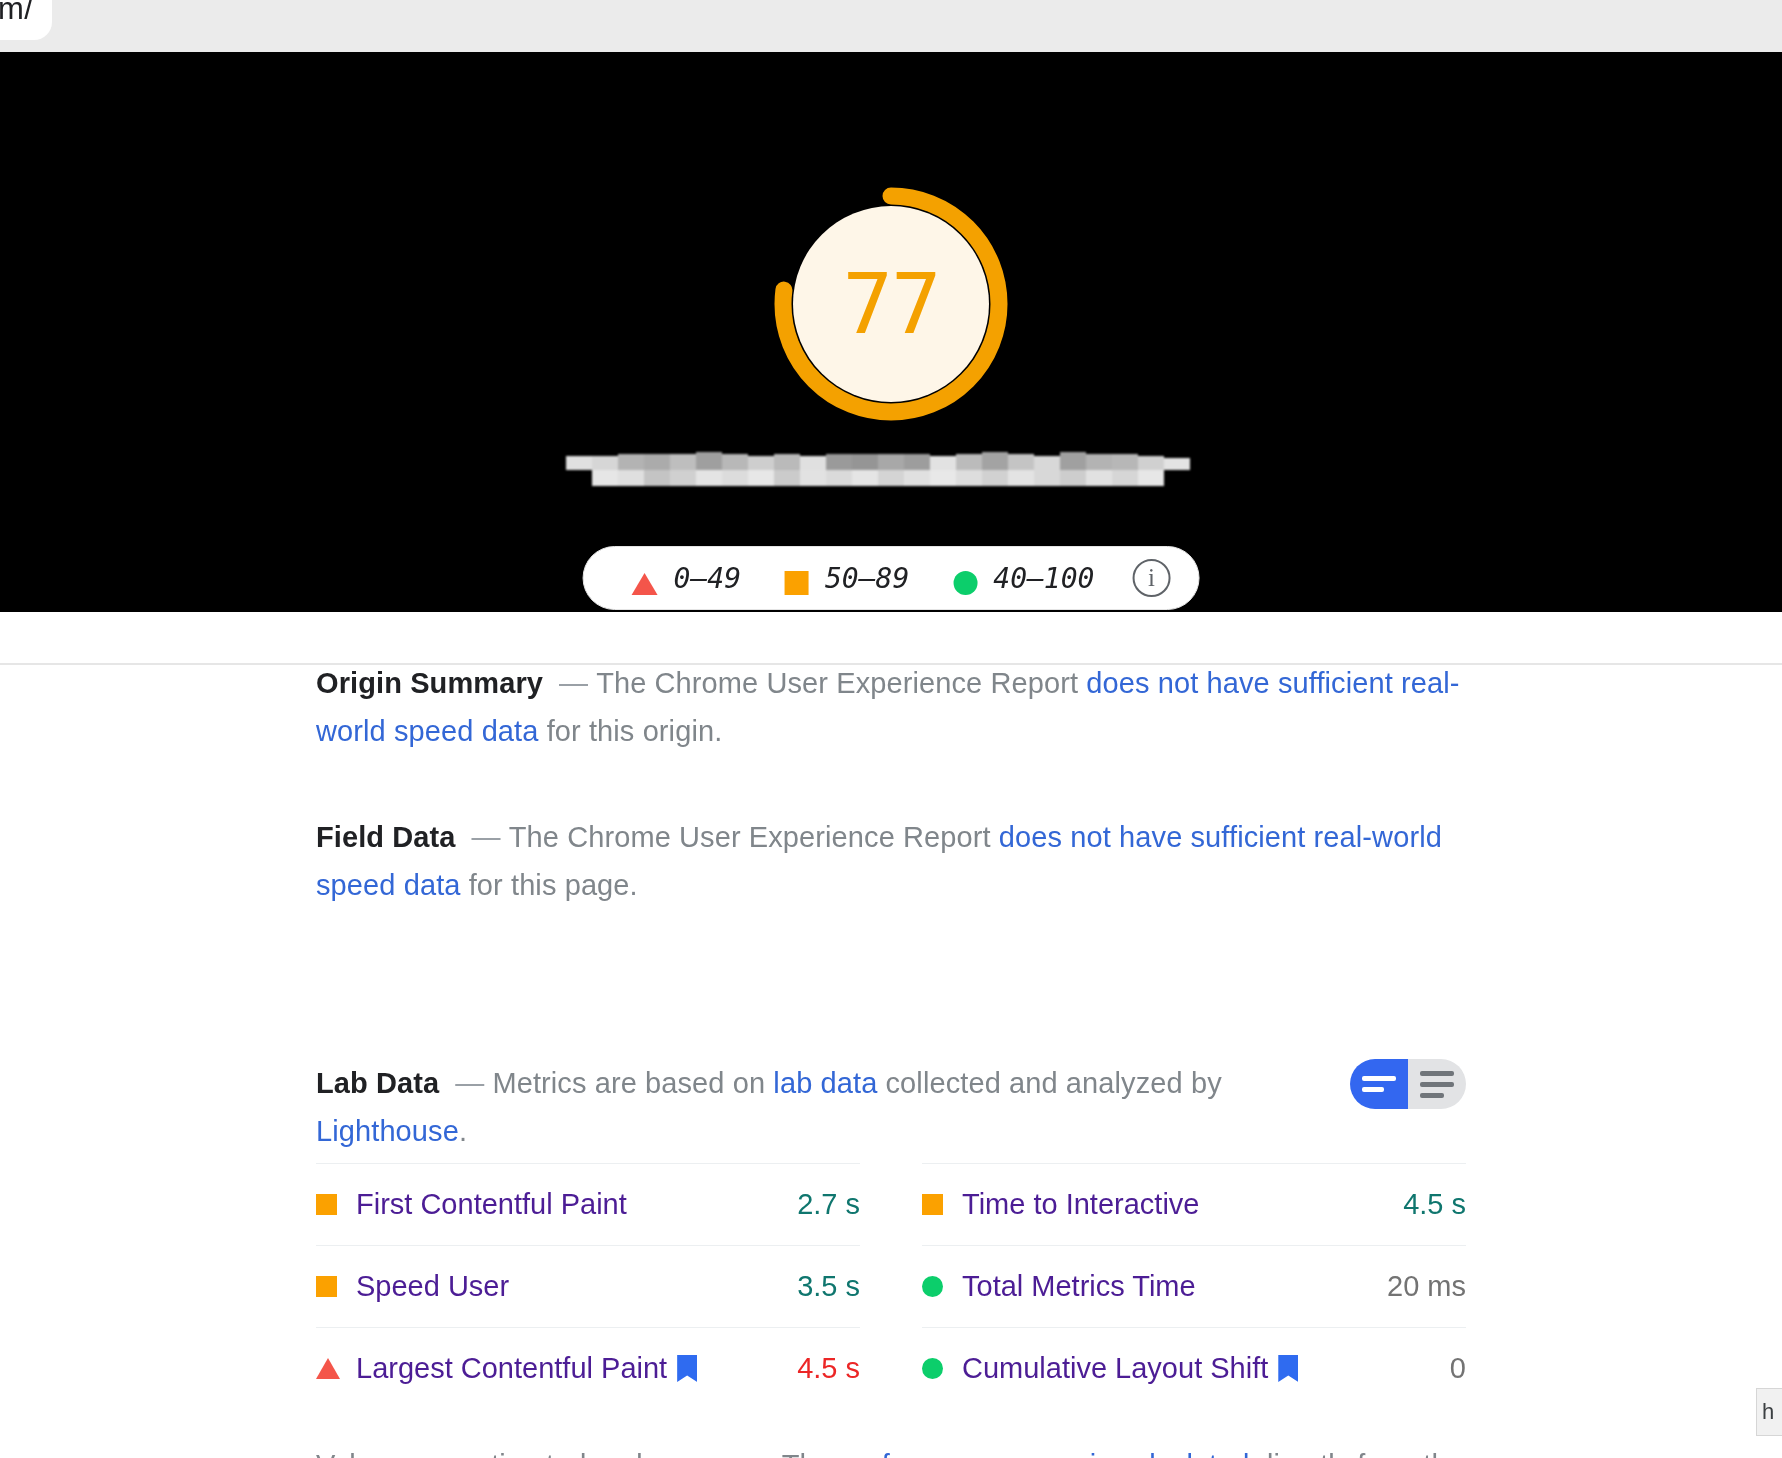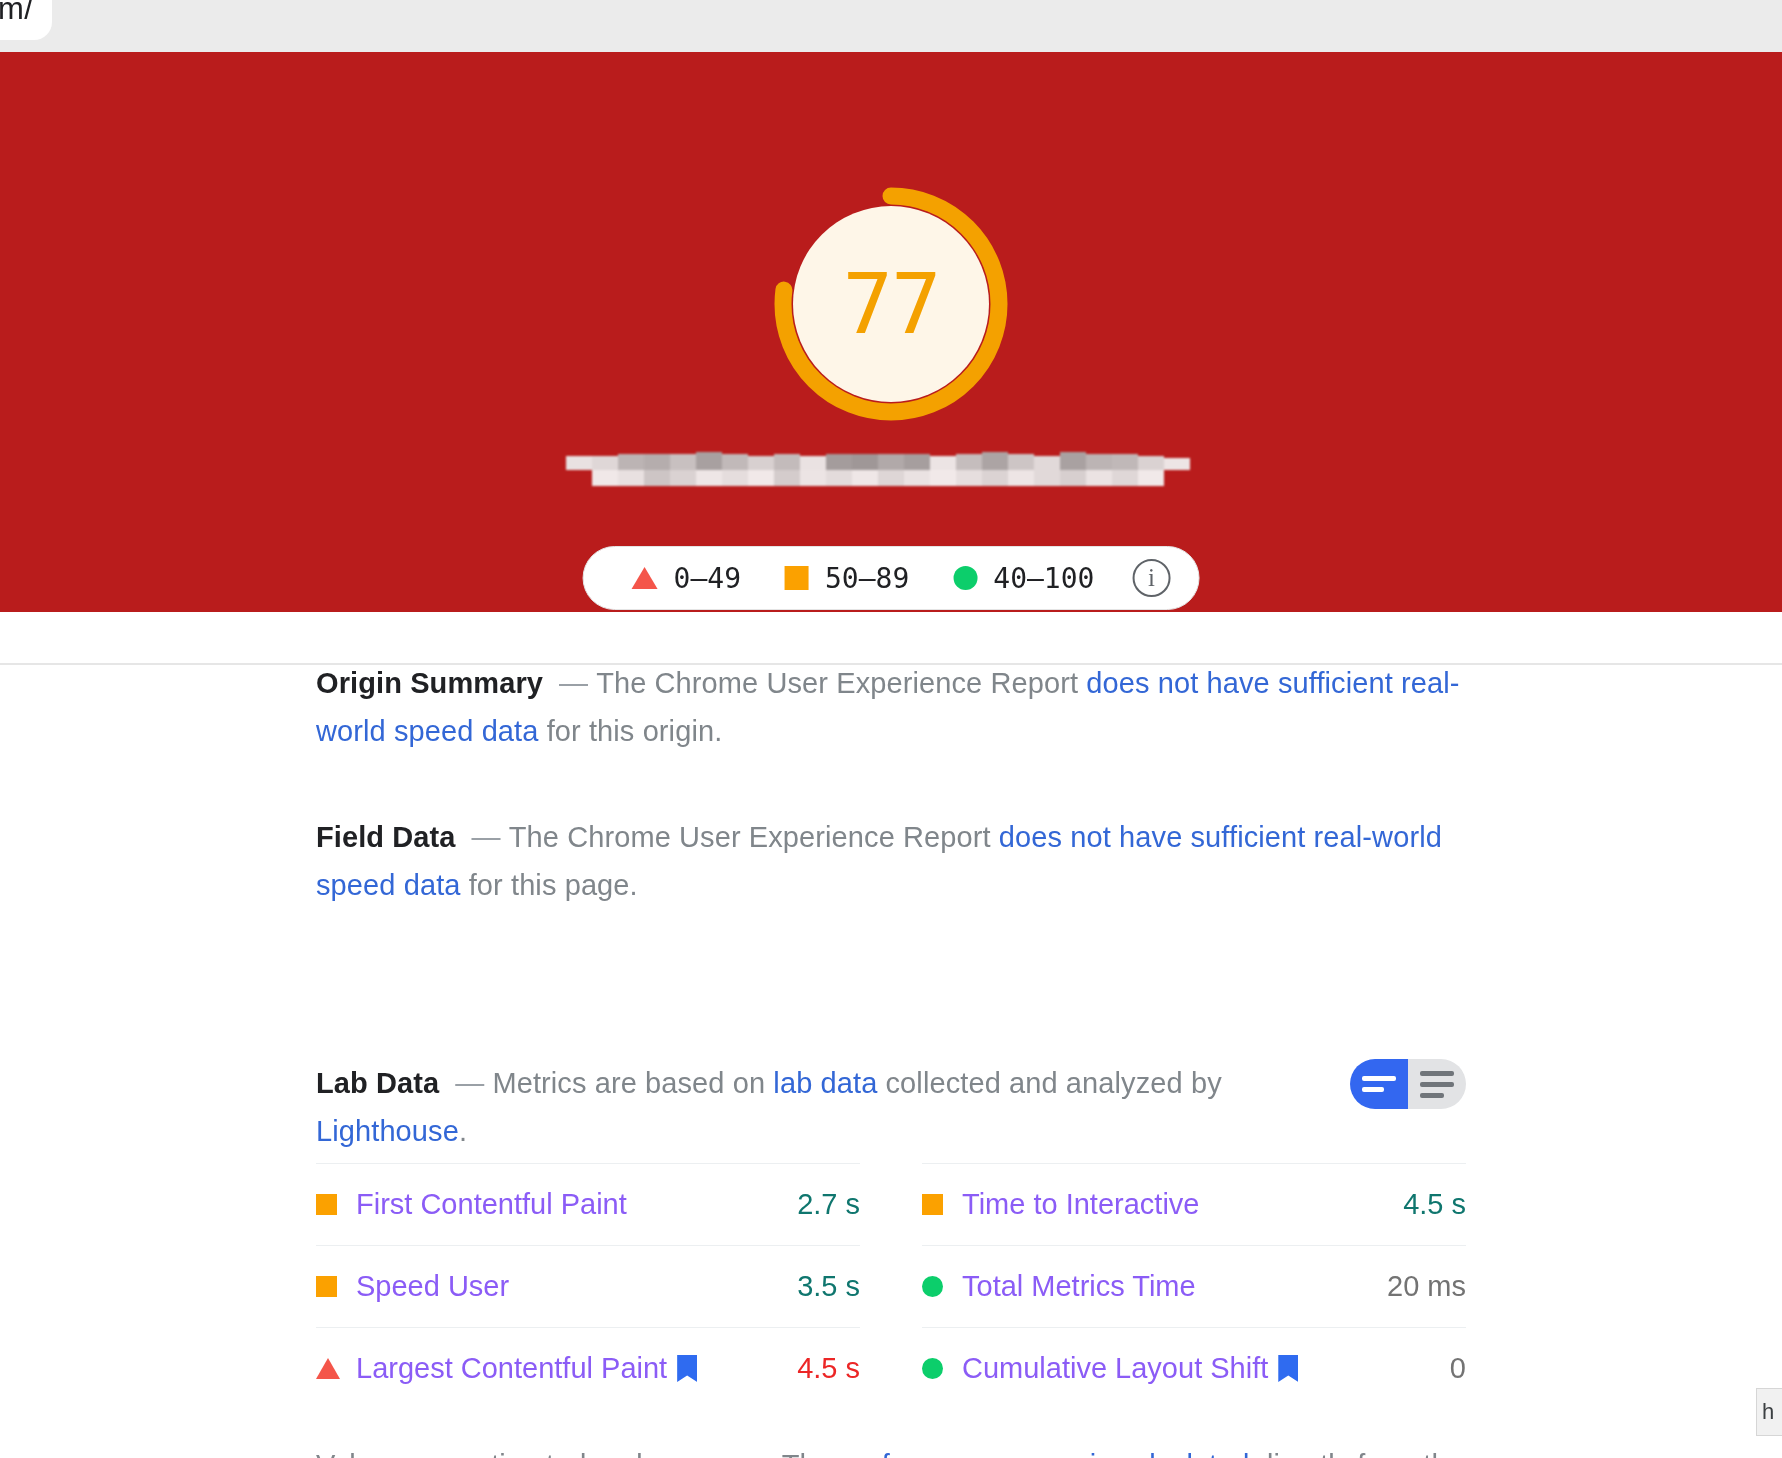--- a/index.html
+++ b/index.html
@@ -29,21 +29,21 @@
   }
   .tab-remnant-text {
     position: absolute; left: -2px; top: -9px;
     font-size: 31px; color: #202124; letter-spacing: .5px;
     white-space: nowrap;
   }
 
   
   .hero {
     position: absolute; top: 52px; left: 0; width: 1782px; height: 560px;
-    background: #b91c1c;
+    background: #000000;
   }
   .gauge-wrap {
     position: absolute; left: 891px; top: 128px;
     transform: translateX(-50%);
     width: 248px; height: 248px;
   }
   .gauge-svg { display:block; width: 248px; height: 248px; }
   .gauge-score {
     position: absolute; left: 0; top: 0; width: 248px; height: 248px;
     display: flex; align-items: center; justify-content: center;
@@ -65,25 +65,26 @@
   .legend-pill {
     position: absolute; left: 891px; top: 494px; transform: translateX(-50%);
     height: 64px;
     border: 1px solid #e4e4e4; border-radius: 34px;
     background: #fff;
     display: flex; align-items: center;
     padding: 0 26px;
     gap: 0;
   }
   .legend-item {
-    display: flex; align-items: center;
+    display: flex; align-items: flex-end;
     padding: 0 22px;
     font-family: "DejaVu Sans Mono", monospace;
     font-size: 28px; color: #202124;
     white-space: nowrap;
+    font-style: italic;
   }
   .legend-item .lbl { margin-left: 16px; }
   .sw-tri {
     width: 0; height: 0;
     border-left: 13px solid transparent;
     border-right: 13px solid transparent;
     border-bottom: 22px solid #f4554a;
   }
   .sw-sq { width: 24px; height: 24px; background: #fba100; }
   .sw-cir { width: 24px; height: 24px; border-radius: 50%; background: #0cce6b; }
@@ -154,21 +155,21 @@
   .metric-ind { width: 40px; flex: 0 0 40px; display:flex; align-items:center; }
   .ind-sq { width: 21px; height: 21px; background: #fba100; }
   .ind-cir { width: 21px; height: 21px; border-radius: 50%; background: #0cce6b; }
   .ind-tri {
     width: 0; height: 0;
     border-left: 12px solid transparent;
     border-right: 12px solid transparent;
     border-bottom: 21px solid #f4554a;
   }
   .metric-name {
-    font-size: 29px; color: #8b5cf6; flex: 1 1 auto;
+    font-size: 29px; color: #4c1d95; flex: 1 1 auto;
     display: flex; align-items: center; white-space: nowrap;
   }
   .cwv-badge {
     display: inline-block; margin-left: 10px;
     width: 20px; height: 27px; background: #2f6bf0;
     clip-path: polygon(0 0, 100% 0, 100% 100%, 50% 76%, 0 100%);
   }
   .metric-val {
     font-size: 29px; text-align: right; white-space: nowrap;
     padding-left: 18px;

